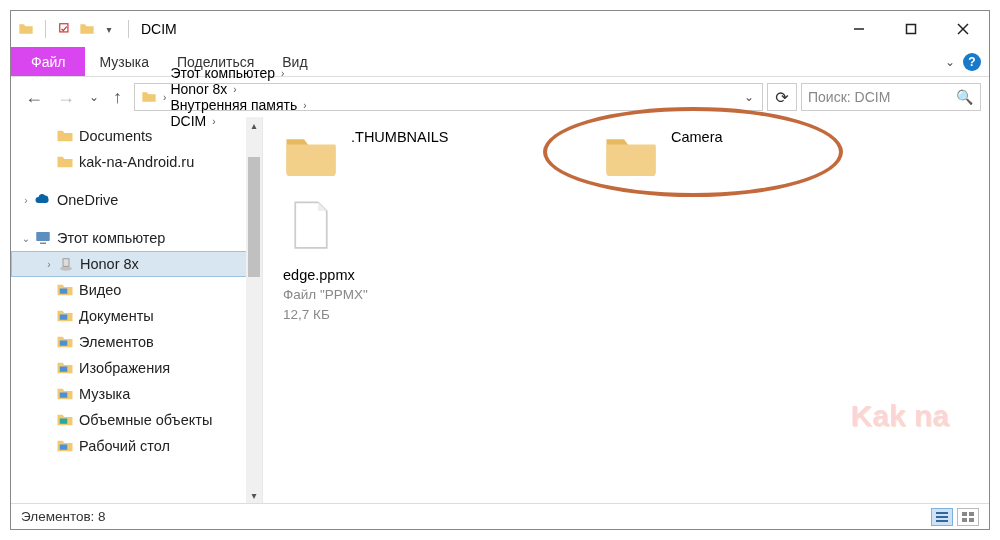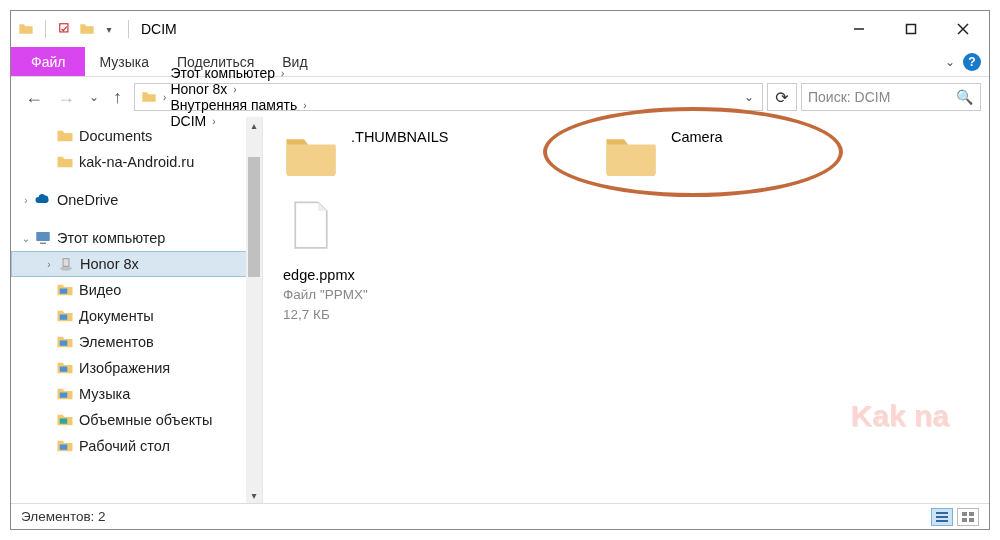--- a/index.html
+++ b/index.html
@@ -446,21 +446,21 @@
               <div class="sub">12,7 КБ</div>
             </div>
           </div>
         </div>
       <div class="highlight-oval"></div>
       <div class="watermark2"><span>Kak na</span></div>
     </div>
   </div>
 
   <div class="statusbar">
-    <span>Элементов: 2</span>
+    <span>Элементов: 8</span>
     <div class="view-switch">
       <div class="vs active">
         <svg width="14" height="12">
             <line x1="1" y1="2" x2="13" y2="2" stroke="#369" stroke-width="2"></line>
             <line x1="1" y1="6" x2="13" y2="6" stroke="#369" stroke-width="2"></line>
             <line x1="1" y1="10" x2="13" y2="10" stroke="#369" stroke-width="2"></line>
           </svg>
       </div>
       <div class="vs">
         <svg width="14" height="12">

